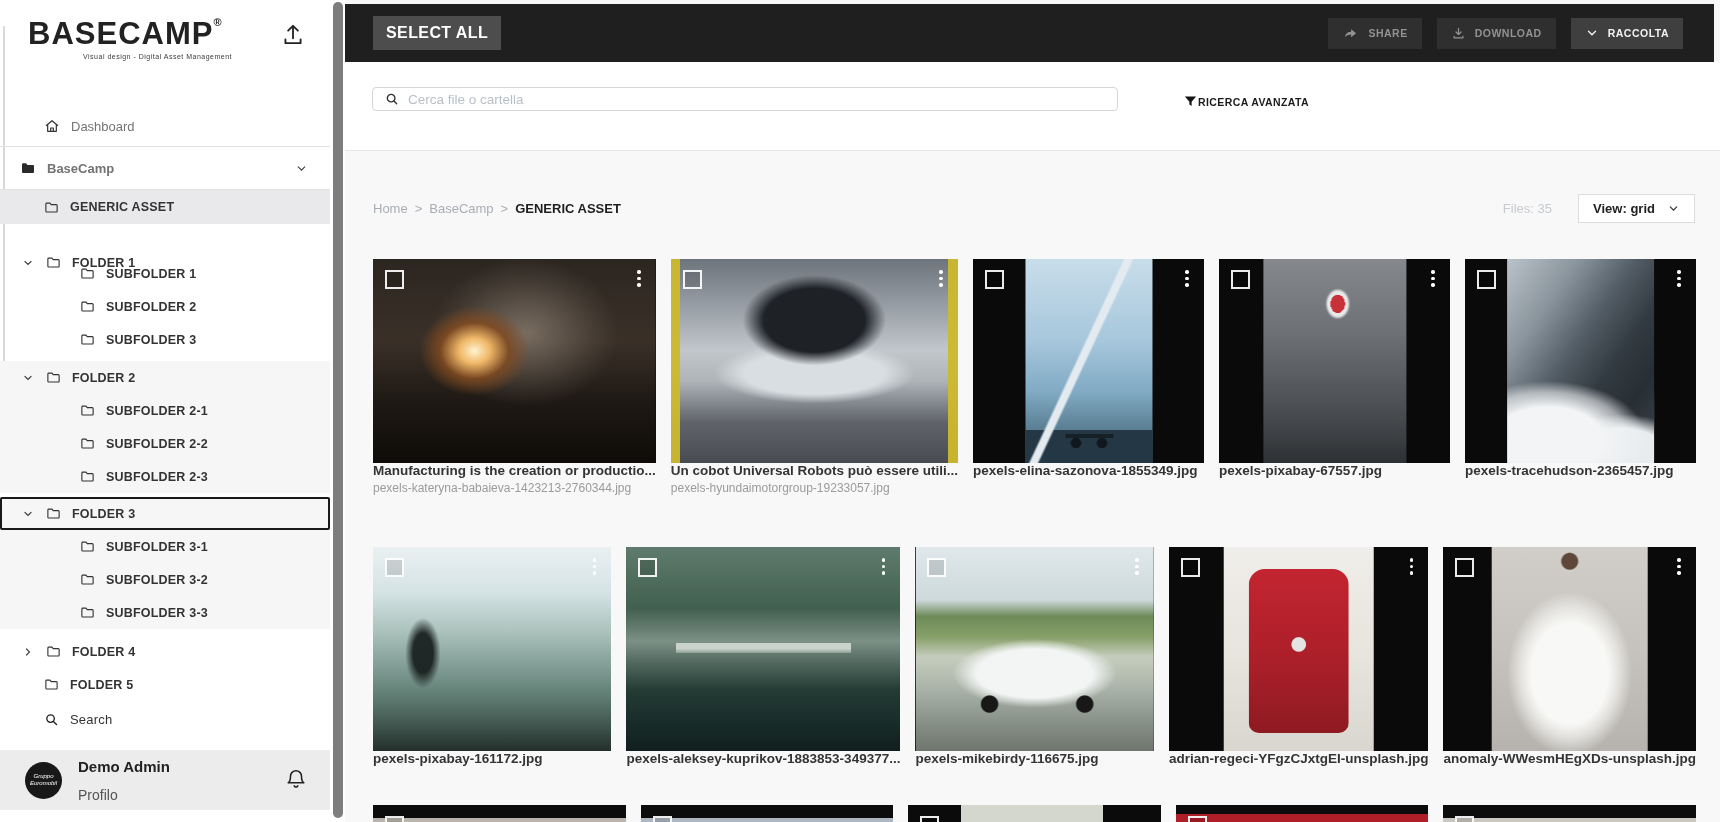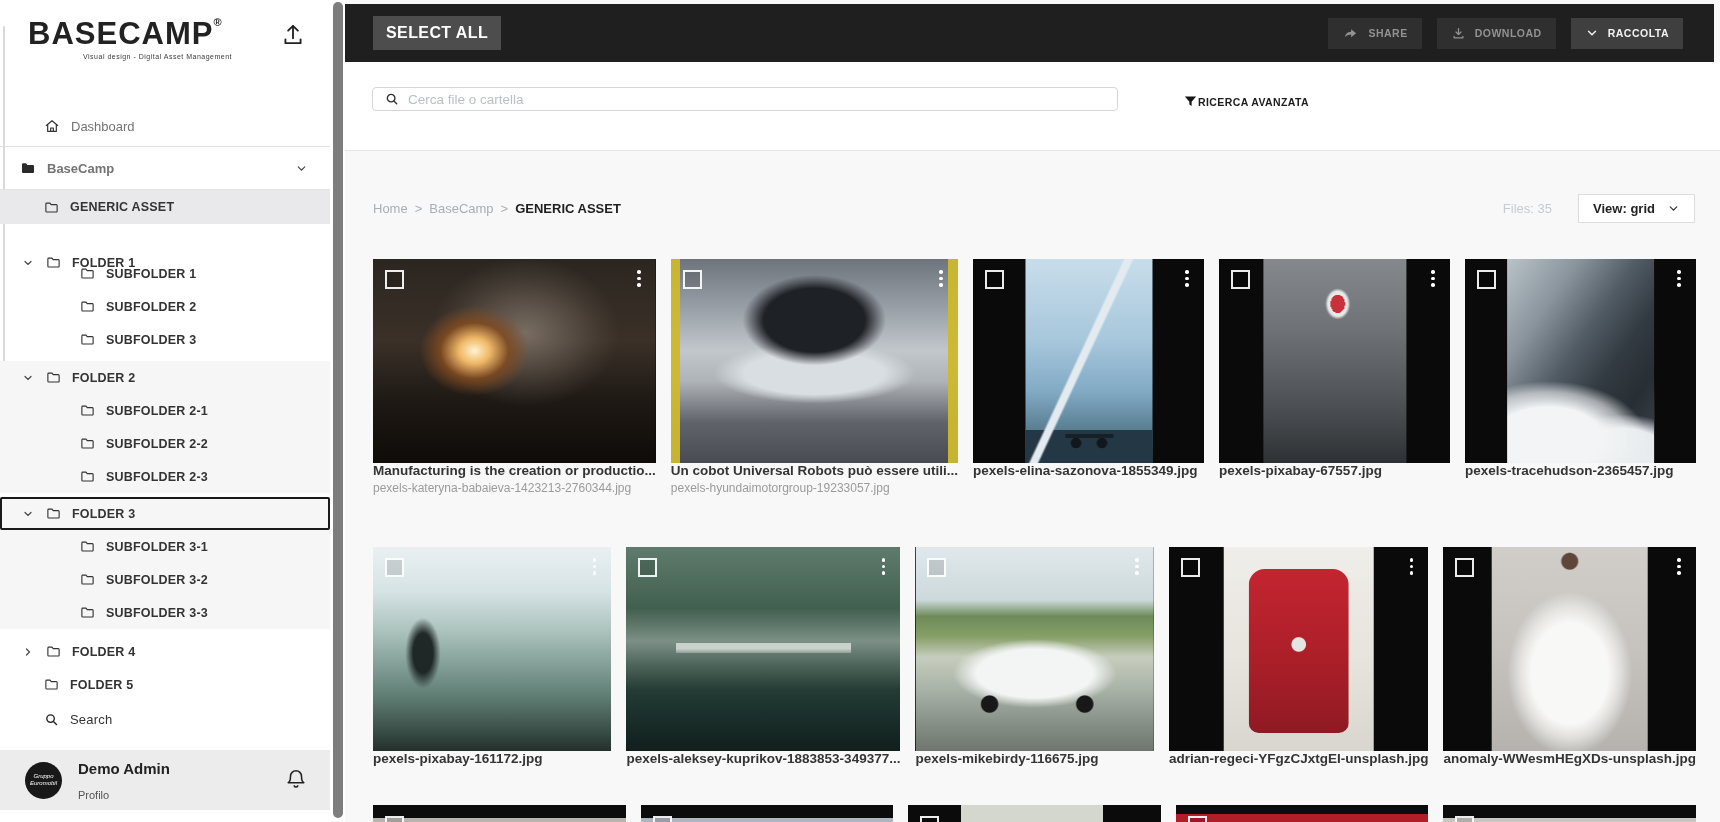--- a/index.html
+++ b/index.html
@@ -29,21 +29,21 @@
   .lvl2 { padding-left:80px; }
   .selected { background:#e9e9eb; }
   .grp { background:#f6f6f7; }
   .focused { outline:2px solid #1a1a1a; outline-offset:-2px; border-radius:2px; }
   .search-row { font-weight:normal; font-size:13px; }
   .profile { position:absolute; left:0; top:750px; width:330px; height:60px; background:#ececec; display:flex; align-items:center; }
   .avatar { width:37px; height:37px; border-radius:50%; background:#181818; margin-left:25px; color:#fff;
             display:flex; flex-direction:column; align-items:center; justify-content:center; font-size:6px; font-style:italic; line-height:1.2; }
   .p-meta { margin-left:16px; }
   .p-name { font-size:15px; font-weight:bold; color:#222; }
-  .p-link { font-size:11px; color:#555; margin-top:12px; }
+  .p-link { font-size:14px; color:#555; margin-top:12px; }
   .bell { position:absolute; right:23px; top:17px; cursor:pointer; }
   
   .v-scrollbar { position:absolute; left:333px; top:2px; width:10px; height:816px; background:#7d7d7d; border-radius:6px; }
   
   .main { position:absolute; left:345px; top:0; width:1375px; height:822px; background:#f8f8f8; }
   .topbar { position:absolute; left:0; top:4px; right:6px; height:58px; background:#1f1f1f; display:flex; align-items:center; }
   .select-all { margin-left:28px; background:#4d4d4d; color:#fff; font-size:16px; font-weight:bold;
                 letter-spacing:.4px; padding:8px 13px; border:none; cursor:pointer; }
   .tb-right { position:absolute; right:31px; display:flex; gap:15px; }
   .tb-btn { display:flex; align-items:center; gap:9px; font-size:10.5px; font-weight:bold; letter-spacing:.5px;

